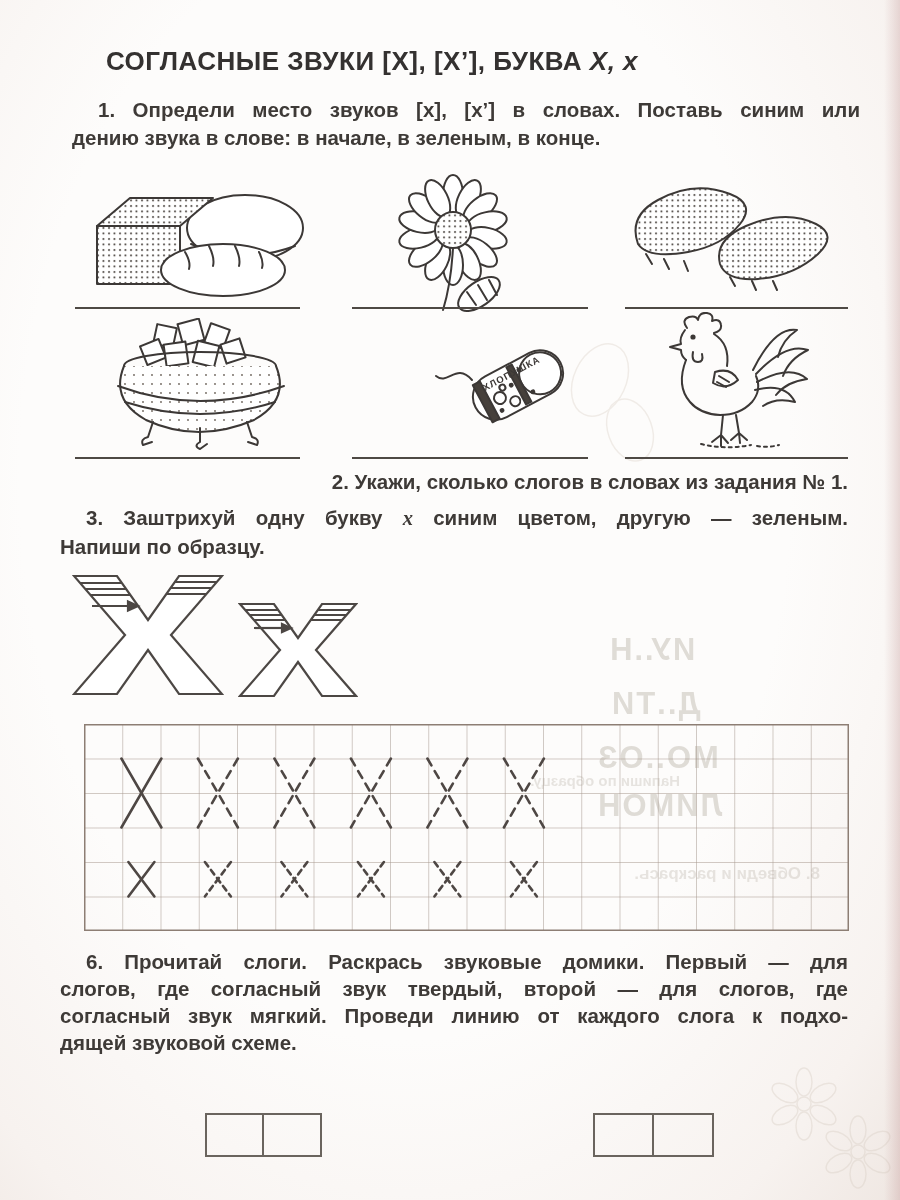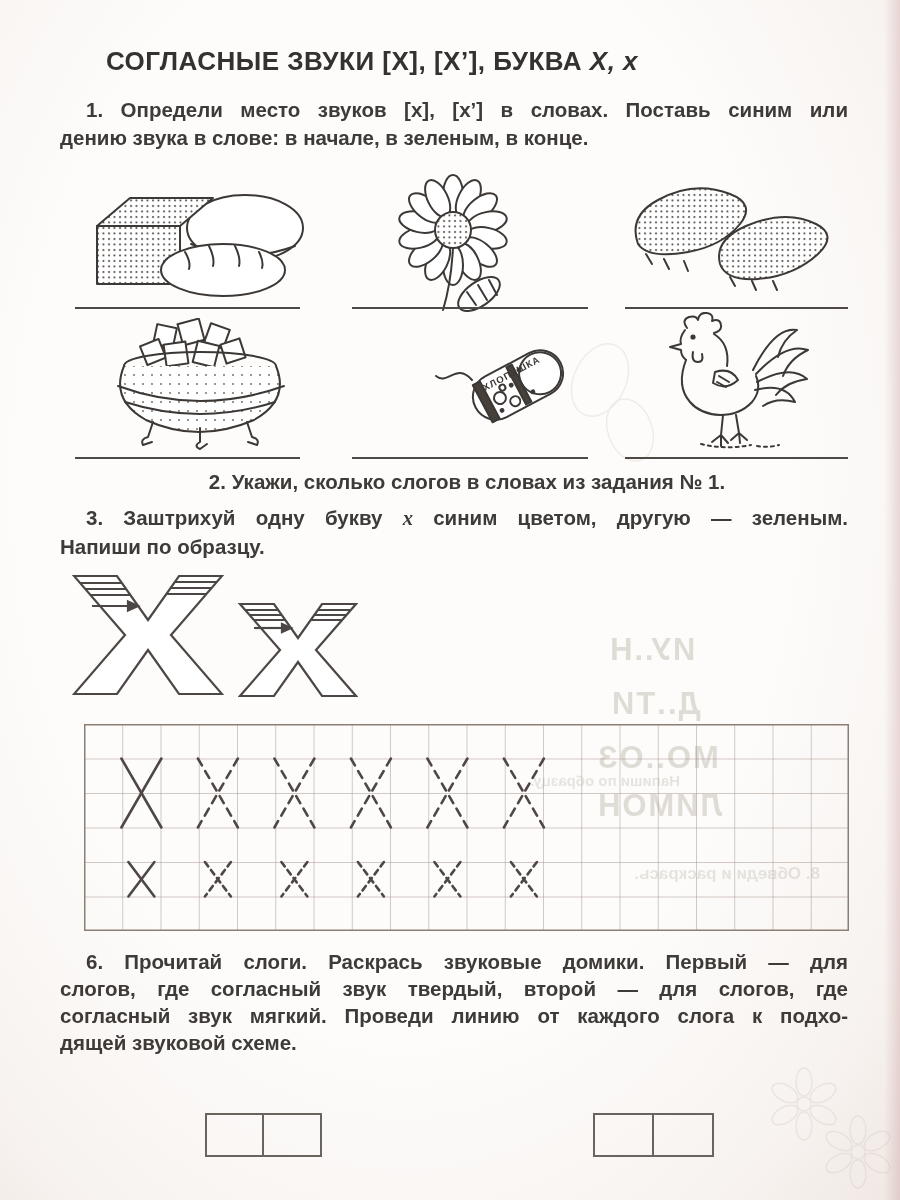--- a/index.html
+++ b/index.html
@@ -10,21 +10,21 @@
   .page::after{content:"";position:absolute;top:0;right:0;width:16px;height:100%;
     background:linear-gradient(to right, rgba(197,156,156,0), rgba(188,140,140,.30));pointer-events:none;}
   .title{position:absolute;top:46px;left:0;width:744px;text-align:center;
     font-size:26px;font-weight:bold;color:#343130;letter-spacing:.5px;}
   .title .it{font-style:italic;}
   .task-block{position:absolute;left:60px;width:788px;font-size:20.5px;font-weight:bold;
     color:#3e3a37;line-height:27.5px;}
   .tline{text-align:justify;text-align-last:justify;white-space:nowrap;}
   .task-block .tline:last-child{text-align-last:left;}
   .task-block .tline:first-child{text-indent:26px;}
-  .single{text-align:center;text-indent:26px;white-space:nowrap;}
+  .single{text-align:right;text-indent:26px;white-space:nowrap;}
   .it-x{font-family:"Liberation Serif",serif;font-style:italic;}
   .fig{position:absolute;}
   .ans-line{position:absolute;height:0;border-top:2.5px solid #4e4944;}
   .ink{stroke:#3c3836;stroke-width:2;fill:none;stroke-linecap:round;stroke-linejoin:round;}
   .letter-svg{position:absolute;}
   .grid-wrap{position:absolute;left:84px;top:724px;}
   .ln{stroke:#4e4744;stroke-width:2.6;stroke-linecap:round;}
   .dash{stroke-dasharray:8 6.5;}
   .sdash{stroke-dasharray:5.5 4.5;}
   .syllables{position:absolute;left:70px;top:1056px;width:780px;display:flex;
@@ -81,21 +81,21 @@
   </svg>
   <svg class="gfl" style="top:340px;left:560px;" width="110" height="130" viewBox="0 0 110 130">
     <g stroke="#ddd4ca" fill="none" stroke-width="1.5">
       <ellipse cx="40" cy="40" rx="26" ry="38" transform="rotate(25 40 40)"></ellipse>
       <ellipse cx="70" cy="90" rx="22" ry="32" transform="rotate(-20 70 90)"></ellipse>
     </g>
   </svg>
 
   <div class="title"><span>СОГЛАСНЫЕ ЗВУКИ [Х], [Х’], БУКВА </span><span class="it">Х, х</span></div>
 
-  <div class="task-block" style="top:96px;">
+  <div class="task-block" style="top:96px;margin-left:12px;">
       <div class="tline">1. Определи место звуков [х], [х’] в словах. Поставь синим или</div>
       <div class="tline">дению звука в слове: в начале, в зеленым, в конце.</div>
     </div>
 
   <div class="fig" style="left:85px;top:182px;">
     <svg width="225" height="120" viewBox="0 0 225 120">
       <g class="ink">
         <ellipse cx="160" cy="46" rx="58" ry="33" fill="#ffffff"></ellipse>
         <path d="M106,62 q50,22 104,2"></path>
         <polygon points="12,44 45,16 128,16 95,44" fill="url(#dots2)"></polygon>

